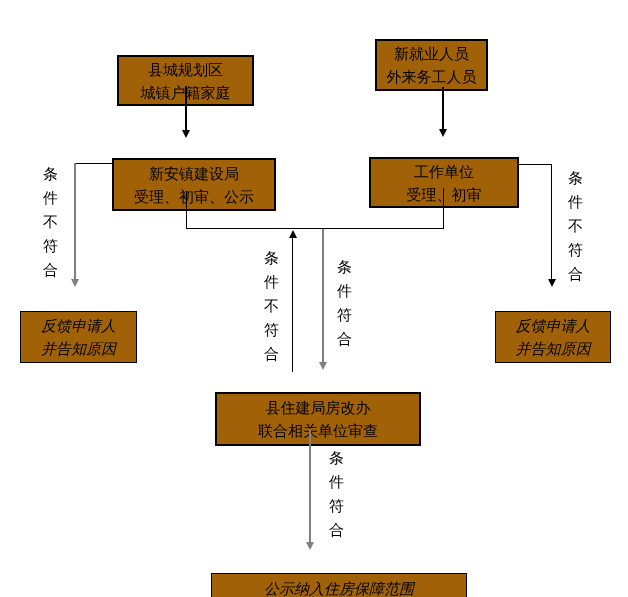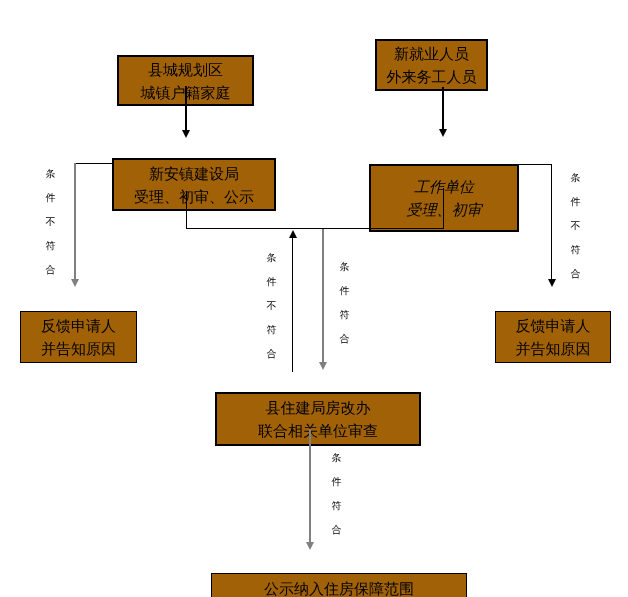--- a/index.html
+++ b/index.html
@@ -19,61 +19,61 @@
     border: 2px solid #000;
     display: flex;
     align-items: center;
     justify-content: center;
     text-align: center;
     font-size: 15px;
     line-height: 23px;
     white-space: pre-line;
     margin-top: 20px;
   }
-  .node.thin { border-width: 1px; }
+  .node.thin { border-width: 1px; font-style: italic; }
   .line { position: absolute; background: #000; }
   .line.gray { background: #808080; }
   .arrow-down {
     position: absolute; width: 0; height: 0;
     border-left: 4px solid transparent;
     border-right: 4px solid transparent;
     border-top: 8px solid #000;
   }
   .arrow-up {
     position: absolute; width: 0; height: 0;
     border-left: 4px solid transparent;
     border-right: 4px solid transparent;
     border-bottom: 8px solid #000;
   }
   .arrow-down.gray { border-top-color: #808080; }
   .vlabel {
     position: absolute;
     width: 17px;
-    font-size: 10px;
+    font-size: 15px;
     line-height: 24px;
     text-align: center;
     word-break: break-all;
     white-space: normal;
   }
 </style>
 </head>
 <body>
 
 <div id="canvas">
 
   <div class="node" style="left:117px; top:35px; width:137px; height:51px;">县城规划区
 城镇户籍家庭</div>
 
   <div class="node" style="left:375px; top:19px; width:113px; height:52px;">新就业人员
 外来务工人员</div>
 
   <div class="node" style="left:112px; top:138px; width:164px; height:53px;">新安镇建设局
 受理、初审、公示</div>
 
-  <div class="node" style="left:369px; top:144px; width:150px; height:68px;font-style:italic;">工作单位
+  <div class="node" style="left:369px; top:137px; width:150px; height:51px;">工作单位
 受理、初审</div>
 
   <div class="node thin" style="left:20px; top:291px; width:117px; height:52px;">反馈申请人
 并告知原因</div>
 
   <div class="node thin" style="left:495px; top:291px; width:116px; height:52px;">反馈申请人
 并告知原因</div>
 
   <div class="node" style="left:215px; top:372px; width:206px; height:54px;">县住建局房改办
 联合相关单位审查</div>

